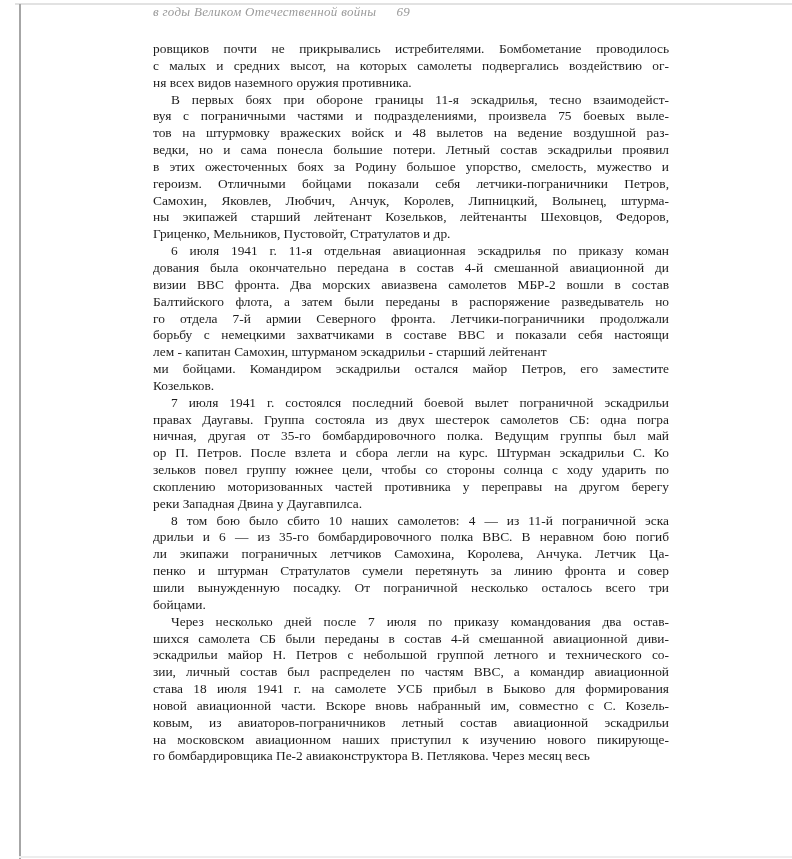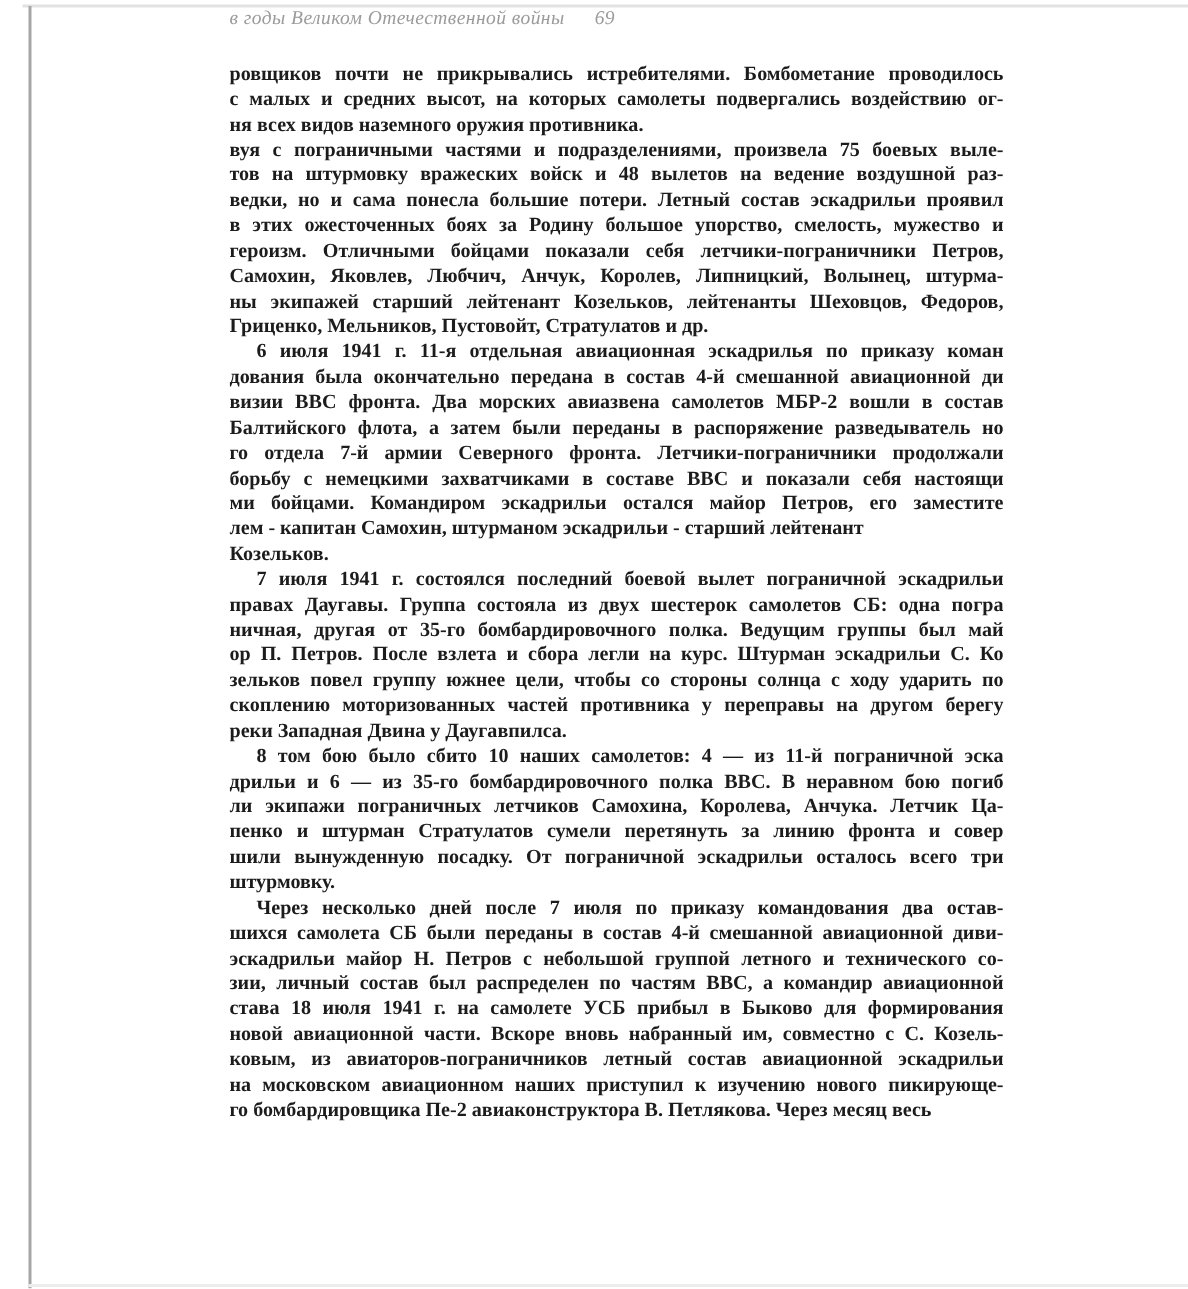--- a/index.html
+++ b/index.html
@@ -58,26 +58,24 @@
   .paragraph { margin: 0; }
   .line {
     height: 16.85px;
     line-height: 16.85px;
     white-space: normal;
     overflow: hidden;
   }
   .line.just {
     text-align: justify;
     text-align-last: justify;
-    font-weight: bold;
   }
   .line.plain {
     text-align: center;
     text-align-last: left;
-    font-weight: bold;
   }
   .line.indent {
     text-indent: 18px;
   }
 </style>
 </head>
 <body>
 
 <div class="page">
   <div class="rule-top"></div>
@@ -89,56 +87,57 @@
     <span>69</span>
   </div>
 
   <div class="text-block" id="text-block">
       <div class="paragraph">
         <div class="line just">ровщиков почти не прикрывались истребителями. Бомбометание проводилось</div>
         <div class="line just">с малых и средних высот, на которых самолеты подвергались воздействию ог-</div>
         <div class="line plain">ня всех видов наземного оружия противника.</div>
       </div>
       <div class="paragraph">
+        <div class="line just indent">В первых боях при обороне границы 11-я эскадрилья, тесно взаимодейст-</div>
         <div class="line just">вуя с пограничными частями и подразделениями, произвела 75 боевых выле-</div>
         <div class="line just">тов на штурмовку вражеских войск и 48 вылетов на ведение воздушной раз-</div>
         <div class="line just">ведки, но и сама понесла большие потери. Летный состав эскадрильи проявил</div>
         <div class="line just">в этих ожесточенных боях за Родину большое упорство, смелость, мужество и</div>
         <div class="line just">героизм. Отличными бойцами показали себя летчики-пограничники Петров,</div>
         <div class="line just">Самохин, Яковлев, Любчич, Анчук, Королев, Липницкий, Волынец, штурма-</div>
         <div class="line just">ны экипажей старший лейтенант Козельков, лейтенанты Шеховцов, Федоров,</div>
         <div class="line plain">Гриценко, Мельников, Пустовойт, Стратулатов и др.</div>
       </div>
       <div class="paragraph">
         <div class="line just indent">6 июля 1941 г. 11-я отдельная авиационная эскадрилья по приказу коман</div>
         <div class="line just">дования была окончательно передана в состав 4-й смешанной авиационной ди</div>
         <div class="line just">визии ВВС фронта. Два морских авиазвена самолетов МБР-2 вошли в состав</div>
         <div class="line just">Балтийского флота, а затем были переданы в распоряжение разведыватель но</div>
         <div class="line just">го отдела 7-й армии Северного фронта. Летчики-пограничники продолжали</div>
         <div class="line just">борьбу с немецкими захватчиками в составе ВВС и показали себя настоящи</div>
+        <div class="line plain">лем - капитан Самохин, штурманом эскадрильи - старший лейтенант</div>
         <div class="line just">ми бойцами. Командиром эскадрильи остался майор Петров, его заместите</div>
-        <div class="line plain">лем - капитан Самохин, штурманом эскадрильи - старший лейтенант</div>
         <div class="line plain">Козельков.</div>
       </div>
       <div class="paragraph">
         <div class="line just indent">7 июля 1941 г. состоялся последний боевой вылет пограничной эскадрильи</div>
         <div class="line just">правах Даугавы. Группа состояла из двух шестерок самолетов СБ: одна погра</div>
         <div class="line just">ничная, другая от 35-го бомбардировочного полка. Ведущим группы был май</div>
         <div class="line just">ор П. Петров. После взлета и сбора легли на курс. Штурман эскадрильи С. Ко</div>
         <div class="line just">зельков повел группу южнее цели, чтобы со стороны солнца с ходу ударить по</div>
         <div class="line just">скоплению моторизованных частей противника у переправы на другом берегу</div>
         <div class="line plain">реки Западная Двина у Даугавпилса.</div>
       </div>
       <div class="paragraph">
         <div class="line just indent">8 том бою было сбито 10 наших самолетов: 4 — из 11-й пограничной эска</div>
         <div class="line just">дрильи и 6 — из 35-го бомбардировочного полка ВВС. В неравном бою погиб</div>
         <div class="line just">ли экипажи пограничных летчиков Самохина, Королева, Анчука. Летчик Ца-</div>
         <div class="line just">пенко и штурман Стратулатов сумели перетянуть за линию фронта и совер</div>
-        <div class="line just">шили вынужденную посадку. От пограничной эскадрильи осталось всего три</div>
-        <div class="line plain">штурмовку.</div>
+        <div class="line just">шили вынужденную посадку. От пограничной несколько осталось всего три</div>
+        <div class="line plain">бойцами.</div>
       </div>
       <div class="paragraph">
         <div class="line just indent">Через несколько дней после 7 июля по приказу командования два остав-</div>
         <div class="line just">шихся самолета СБ были переданы в состав 4-й смешанной авиационной диви-</div>
         <div class="line just">эскадрильи майор Н. Петров с небольшой группой летного и технического со-</div>
         <div class="line just">зии, личный состав был распределен по частям ВВС, а командир авиационной</div>
         <div class="line just">става 18 июля 1941 г. на самолете УСБ прибыл в Быково для формирования</div>
         <div class="line just">новой авиационной части. Вскоре вновь набранный им, совместно с С. Козель-</div>
         <div class="line just">ковым, из авиаторов-пограничников летный состав авиационной эскадрильи</div>
         <div class="line just">на московском авиационном наших приступил к изучению нового пикирующе-</div>

